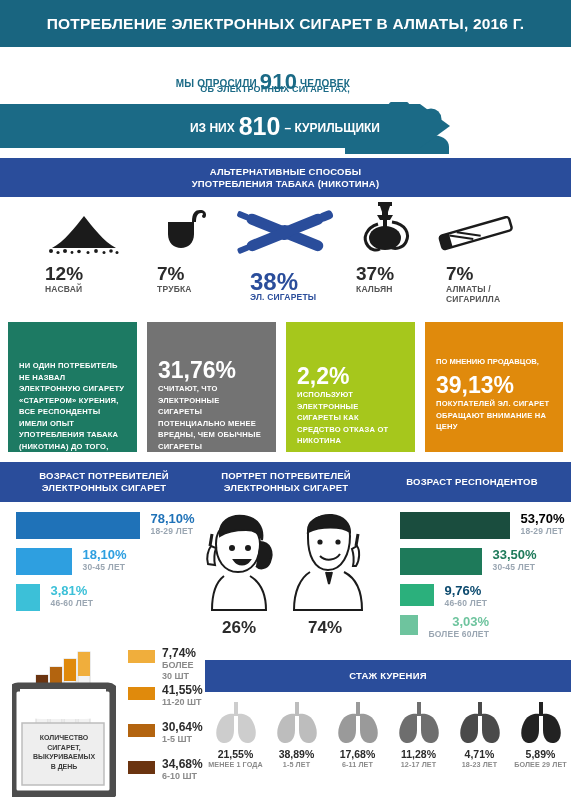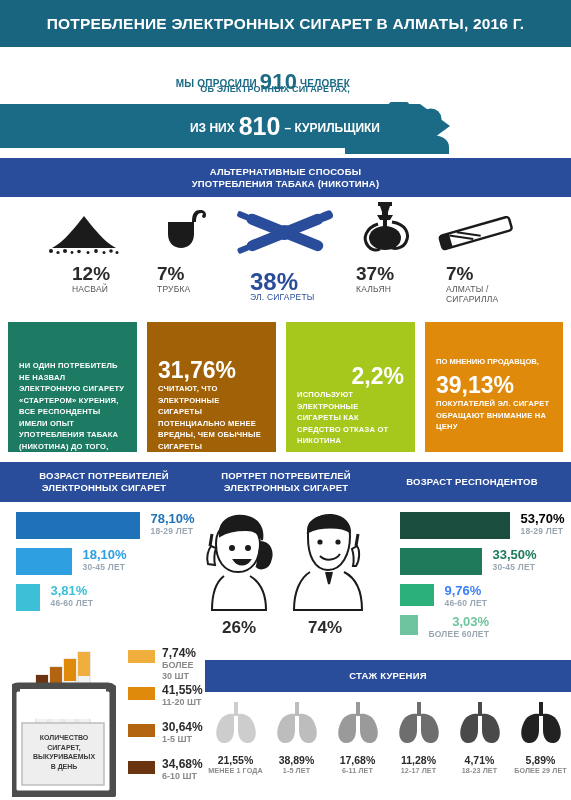--- a/index.html
+++ b/index.html
@@ -54,36 +54,36 @@
   .blue-bar .h {
     color:#fff; font-size:9.5px; font-weight:bold; line-height:12px; letter-spacing:0.2px;
   }
 
   
   .alt-head { top:158px; height:39px; }
   .alt-row { position:absolute; left:0; top:200px; width:571px; height:118px; }
   .alt-item { position:absolute; text-align:left; }
   .alt-pct { font-size:19px; font-weight:bold; color:#2b2b2b; line-height:20px; }
   .alt-pct.blue { font-size:24px; color:#2a4d9b; }
-  .alt-lbl { font-size:8.5px; font-weight:normal; color:#555; line-height:10px; letter-spacing:0.2px; }
+  .alt-lbl { font-size:8.5px; font-weight:bold; color:#555; line-height:10px; letter-spacing:0.2px; }
   .alt-lbl.blue { color:#2a4d9b; font-size:8.5px; }
   .alt-icon { position:absolute; }
 
   
   .facts { position:absolute; left:0; top:322px; width:571px; height:130px; }
   .fact { position:absolute; top:0; height:130px; padding:14px 11px; }
   .fact p { color:#fff; font-size:7.6px; font-weight:bold; line-height:11.5px; letter-spacing:0.2px; }
   .fact .num { color:#fff; font-size:23px; font-weight:bold; line-height:24px; margin-bottom:1px; }
   .fact .pre { color:#fff; font-size:7.6px; font-weight:bold; line-height:11px; margin-bottom:6px; }
   .f1 { left:8px; width:129px; background:#1d7a63; }
   .f1 p { padding-top:24px; }
-  .f2 { left:147px; width:129px; background:#a16207; }
+  .f2 { left:147px; width:129px; background:#737373; }
   .f2 .num { padding-top:22px; }
   .f3 { left:286px; width:129px; background:#a6c71c; }
-  .f3 .num { padding-top:28px;text-align:right; }
+  .f3 .num { padding-top:28px; }
   .f4 { left:425px; width:138px; background:#e08a0c; }
   .f4 .pre { padding-top:20px; }
 
   
   .charts-head { top:462px; height:40px; }
   .charts-head .col { position:absolute; text-align:center; }
 
   
   .barchart { position:absolute; }
   .bar-row { position:relative; margin-bottom:9px; }
@@ -103,21 +103,21 @@
   .pack-legend { position:absolute; left:128px; top:3px; }
   .lg-row { position:relative; height:37px; }
   .lg-sw { position:absolute; left:0; top:2px; width:27px; height:13px; }
   .lg-pct { position:absolute; left:34px; top:-1px; font-size:12px; font-weight:bold; color:#2b2b2b; line-height:13px; white-space:nowrap;}
   .lg-lbl { position:absolute; left:34px; top:12px; font-size:9px; font-weight:bold; color:#8a8a8a; line-height:11px; white-space:nowrap;}
 
   
   .tenure-head { left:205px; top:660px; width:366px; height:32px; }
   .lungs { position:absolute; left:205px; top:700px; width:366px; height:95px; }
   .lung-item { position:absolute; text-align:center; width:61px; }
-  .lung-pct { font-size:10.5px; font-weight:bold; color:#2b2b2b; line-height:12px; margin-top:8px; }
+  .lung-pct { font-size:10.5px; font-weight:bold; color:#2b2b2b; line-height:12px; margin-top:2px; }
   .lung-lbl { font-size:7.2px; font-weight:bold; color:#8a8a8a; line-height:9px; letter-spacing:0.1px;}
 </style>
 </head>
 <body>
 
 <div class="page">
 
   <div class="title-bar">
     <div class="t">ПОТРЕБЛЕНИЕ ЭЛЕКТРОННЫХ СИГАРЕТ В АЛМАТЫ, 2016 Г.</div>
   </div>
@@ -163,21 +163,21 @@
           <circle cx="17" cy="39" r="2"></circle>
         <circle cx="24" cy="40.5" r="1.4"></circle>
           <circle cx="31" cy="39.5" r="1.8"></circle>
           <circle cx="40" cy="40.5" r="1.5"></circle>
         <circle cx="48" cy="39" r="1.9"></circle>
           <circle cx="56" cy="40.5" r="1.5"></circle>
           <circle cx="63" cy="39" r="1.8"></circle>
         <circle cx="69" cy="40.5" r="1.5"></circle>
       </g>
     </svg>
-    <div class="alt-item" style="left:45px; top:64px;margin-left:27px;">
+    <div class="alt-item" style="left:45px; top:64px;">
       <div class="alt-pct">12%</div>
       <div class="alt-lbl">НАСВАЙ</div>
     </div>
 
     <svg class="alt-icon" style="left:160px; top:8px;" width="48" height="50" viewBox="0 0 48 50">
       <path d="M8 14 h26 v12 c0 9-6 14-13 14 S8 35 8 26 z" fill="#1b1b1b"></path>
       <path d="M32 14 c0-9 3-12 8-12 c4 0 6 2 6 5 c0 2-1 3-2 3 c-1 0-2-1-2-2 c0-1 1-1 1-2 c0-1-1-1-2-1 c-3 0-5 3-5 9 z" fill="#1b1b1b"></path>
     </svg>
     <div class="alt-item" style="left:157px; top:64px;">
       <div class="alt-pct">7%</div>
@@ -334,21 +334,21 @@
     <div class="bar-row">
       <div class="bar" style="width:82px; background:#1e7a5a;"></div>
       <div class="bar-txt">
         <div class="bar-pct" style="color:#1e7a5a;">33,50%</div>
         <div class="bar-age">30-45 ЛЕТ</div>
       </div>
     </div>
     <div class="bar-row" style="margin-bottom:7px;">
       <div class="bar" style="width:34px; height:22px; background:#2bb07c;"></div>
       <div class="bar-txt">
-        <div class="bar-pct" style="color:#3b82f6;">9,76%</div>
+        <div class="bar-pct" style="color:#0c4a6e;">9,76%</div>
         <div class="bar-age">46-60 ЛЕТ</div>
       </div>
     </div>
     <div class="bar-row">
       <div class="bar" style="width:18px; height:20px; background:#6ec49e;"></div>
       <div class="bar-txt">
         <div class="bar-pct" style="color:#6ec49e;text-align:right;">3,03%</div>
         <div class="bar-age">БОЛЕЕ 60ЛЕТ</div>
       </div>
     </div>

